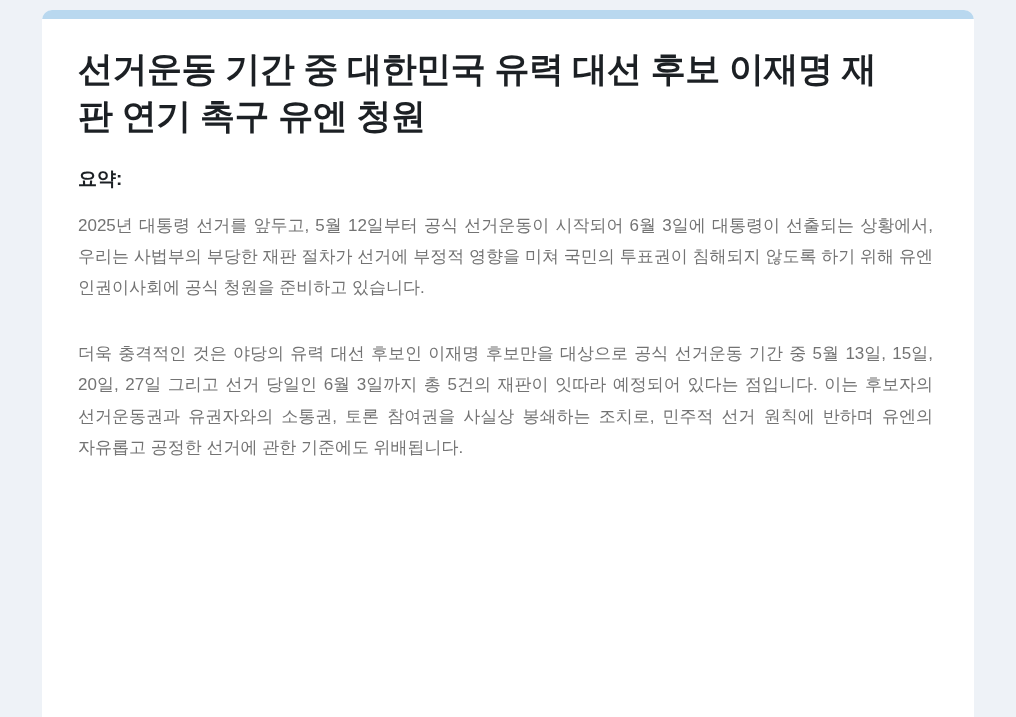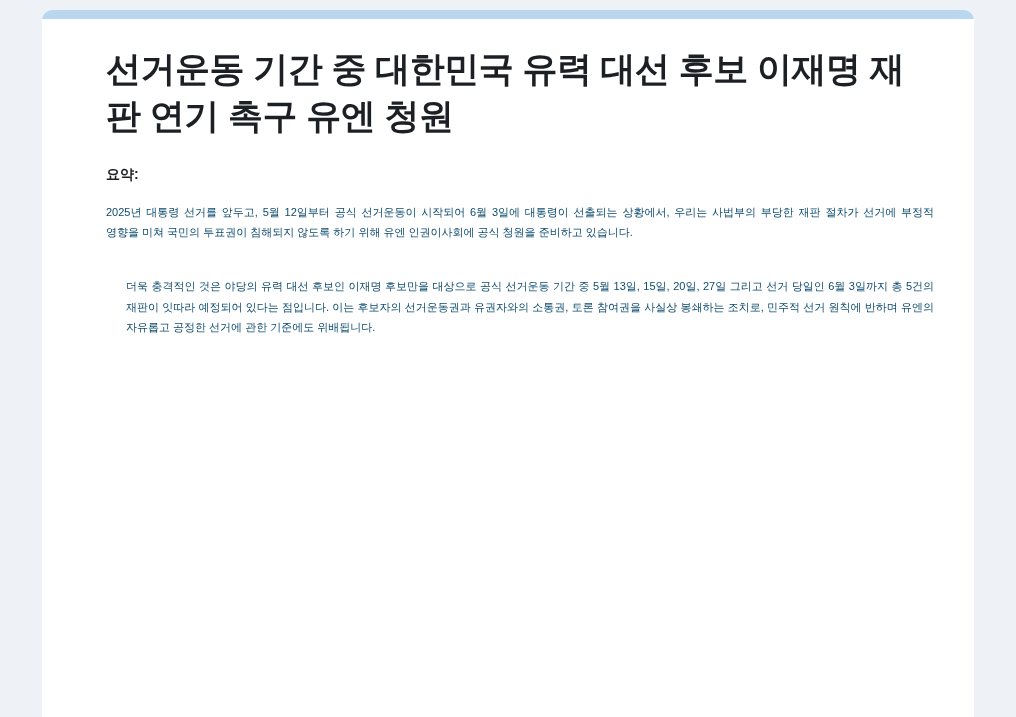--- a/index.html
+++ b/index.html
@@ -34,54 +34,53 @@
     box-shadow: 0 0 0 0 rgba(0,0,0,0);
     overflow: hidden;
   }
   .doc-card-topbar {
     height: 9px;
     background: #b9d8ef;
     width: 100%;
   }
 
   .doc-body {
-    padding: 26px 40px 0 64px;
+    padding: 26px 40px 0 36px;
     box-sizing: border-box;
   }
 
   .doc-title {
     font-size: 35px;
     line-height: 1.35;
     font-weight: bold;
     color: #1c2024;
     letter-spacing: -0.5px;
     margin: 0 0 26px 0;
     max-width: 830px;
   }
 
   .summary-label {
-    font-size: 14px;
+    font-size: 19px;
     font-weight: bold;
     color: #1c2024;
     margin: 0 0 18px 0;
   }
 
   .para {
-    font-size: 11px;
+    font-size: 17px;
     line-height: 1.85;
-    color: #0c4a6e;
+    color: #737373;
     margin: 0 0 34px 0;
     max-width: 855px;
     text-align: justify;
     text-justify: inter-character;
     word-break: keep-all;
   }
   .para:last-child {
     margin-bottom: 0;
-    margin-left: 20px;
   }
 </style>
 </head>
 <body>
 
 <div class="page-wrap">
 
   <div class="doc-card">
 
     <div class="doc-card-topbar"></div>

